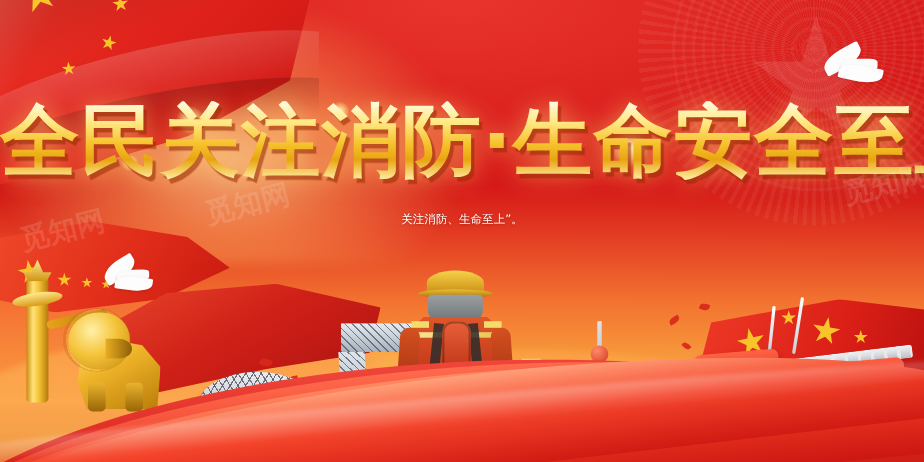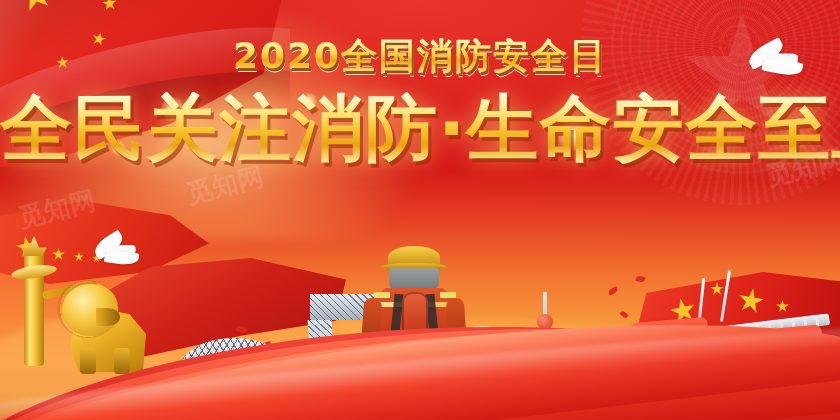--- a/index.html
+++ b/index.html
@@ -487,23 +487,23 @@
     <div class="band s3"></div>
     <div class="band s4"></div>
     <div class="silk-gloss"></div>
   </div>
 
   <div class="sparkle" style="left:160px;top:96px;width:26px;height:26px;"></div>
   <div class="sparkle" style="left:556px;top:118px;width:34px;height:34px;"></div>
   <div class="sparkle" style="left:300px;top:92px;width:18px;height:18px;"></div>
   <div class="sparkle" style="left:110px;top:140px;width:16px;height:16px;"></div>
 
-  <div class="subtitle">2020全国消防安全日</div>
   <div class="maintitle">全民关注消防·生命安全至上</div>
 
   <div class="body-text">
+    <p>关注消防、生命至上”。</p>
   </div>
 
   <div class="wm" style="left:18px;top:192px;">觅知网</div>
   <div class="wm" style="left:186px;top:168px;">觅知网</div>
   <div class="wm" style="left:766px;top:150px;">觅知网</div>
 
 </div>
 
 </body></html>

